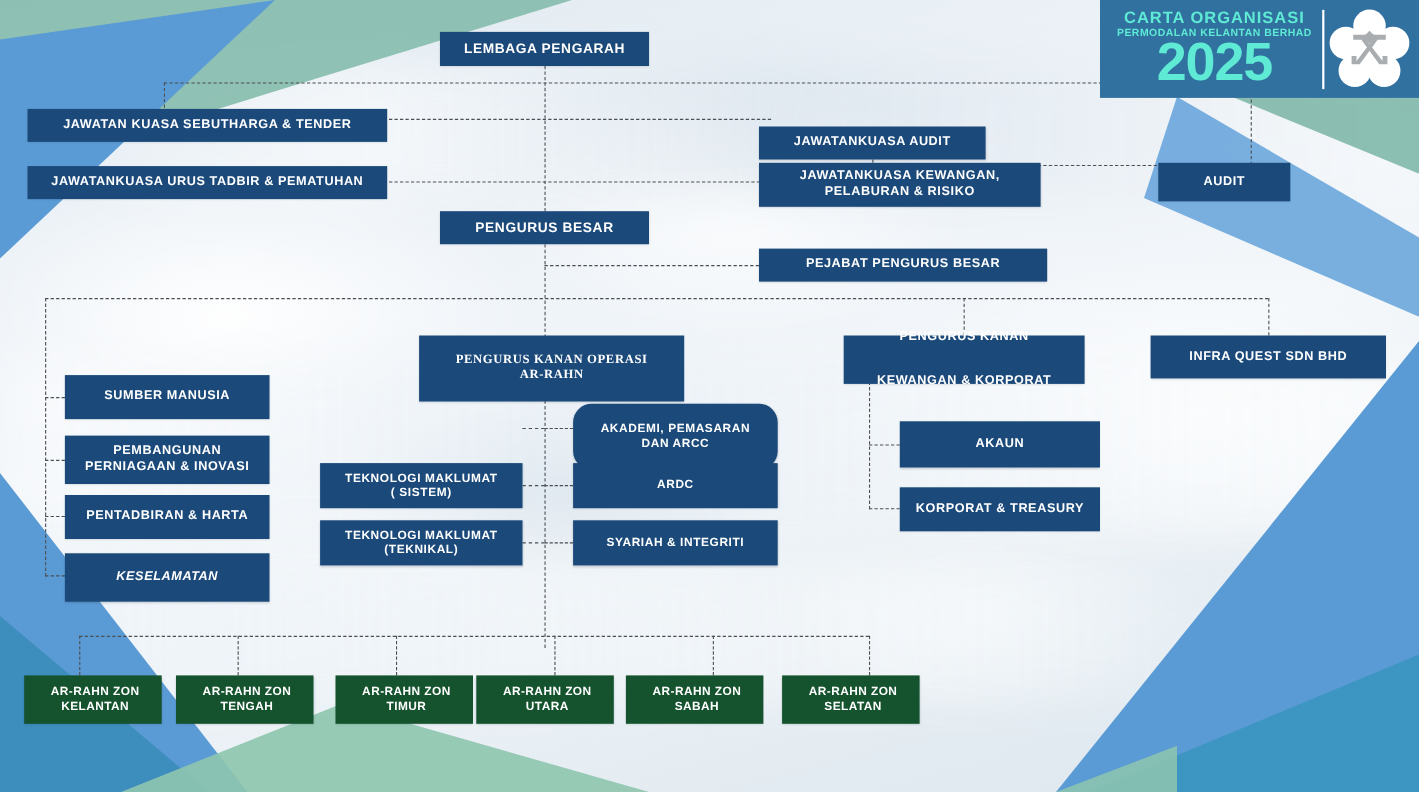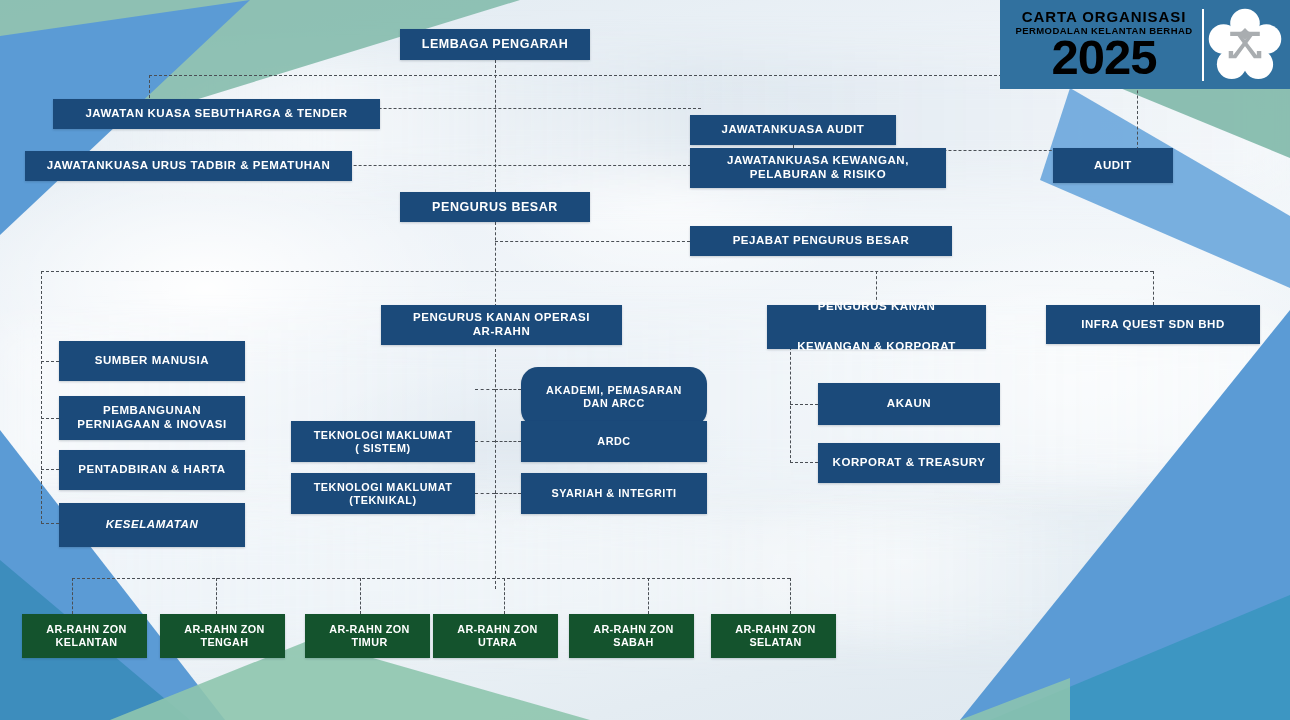--- a/index.html
+++ b/index.html
@@ -115,21 +115,21 @@
     width: 290px; height: 89px;
     background: #31719f;
     display: flex;
     align-items: center;
     z-index: 30;
   }
   .header-text-wrap {
     flex: 1 1 auto;
     padding-left: 14px;
     padding-right: 8px;
-    color: #000000;
+    color: #5eead4;
     text-align: center;
   }
   .hdr-title {
     font-size: 15px;
     font-weight: bold;
     letter-spacing: .9px;
     line-height: 1.05;
     white-space: nowrap;
   }
   .hdr-sub {
@@ -297,21 +297,21 @@
   <div class="conn v" style="left:216px; top:578px; height:36px;"></div>
   <div class="conn v" style="left:360px; top:578px; height:36px;"></div>
   <div class="conn v" style="left:504px; top:578px; height:36px;"></div>
   <div class="conn v" style="left:648px; top:578px; height:36px;"></div>
   <div class="conn v" style="left:790px; top:578px; height:36px;"></div>
 
   <div class="node fs13" style="left:400px; top:29px; width:190px; height:31px;">
     <span>LEMBAGA PENGARAH</span>
   </div>
 
-  <div class="node fs12" style="left:25px; top:99px; width:327px; height:30px;margin-left:28px;">
+  <div class="node fs12" style="left:25px; top:99px; width:327px; height:30px;">
     <span>JAWATAN KUASA SEBUTHARGA &amp; TENDER</span>
   </div>
 
   <div class="node fs12" style="left:25px; top:151px; width:327px; height:30px;">
     <span>JAWATANKUASA URUS TADBIR &amp; PEMATUHAN</span>
   </div>
 
   <div class="node fs12" style="left:690px; top:93px; width:206px; height:30px;margin-top:22px;">
     <span>JAWATANKUASA AUDIT</span>
   </div>
@@ -326,21 +326,21 @@
   </div>
 
   <div class="node fs13" style="left:400px; top:192px; width:190px; height:30px;">
     <span>PENGURUS BESAR</span>
   </div>
 
   <div class="node fs12" style="left:690px; top:226px; width:262px; height:30px;">
     <span>PEJABAT PENGURUS BESAR</span>
   </div>
 
-  <div class="node fs12" style="left:381px; top:305px; width:241px; height:40px; flex-direction:column;">
+  <div class="node fs12" style="left:381px; top:305px; width:241px; height:60px; flex-direction:column;font-family:Liberation Serif, serif;">
     <span>PENGURUS KANAN OPERASI</span>
     <span>AR-RAHN</span>
   </div>
 
   <div class="node fs12" style="left:767px; top:305px; width:219px; height:44px; flex-direction:column;gap:26px;">
     <span>PENGURUS KANAN</span>
     <span>KEWANGAN  &amp; KORPORAT</span>
   </div>
 
   <div class="node fs12" style="left:1046px; top:305px; width:214px; height:39px;">

